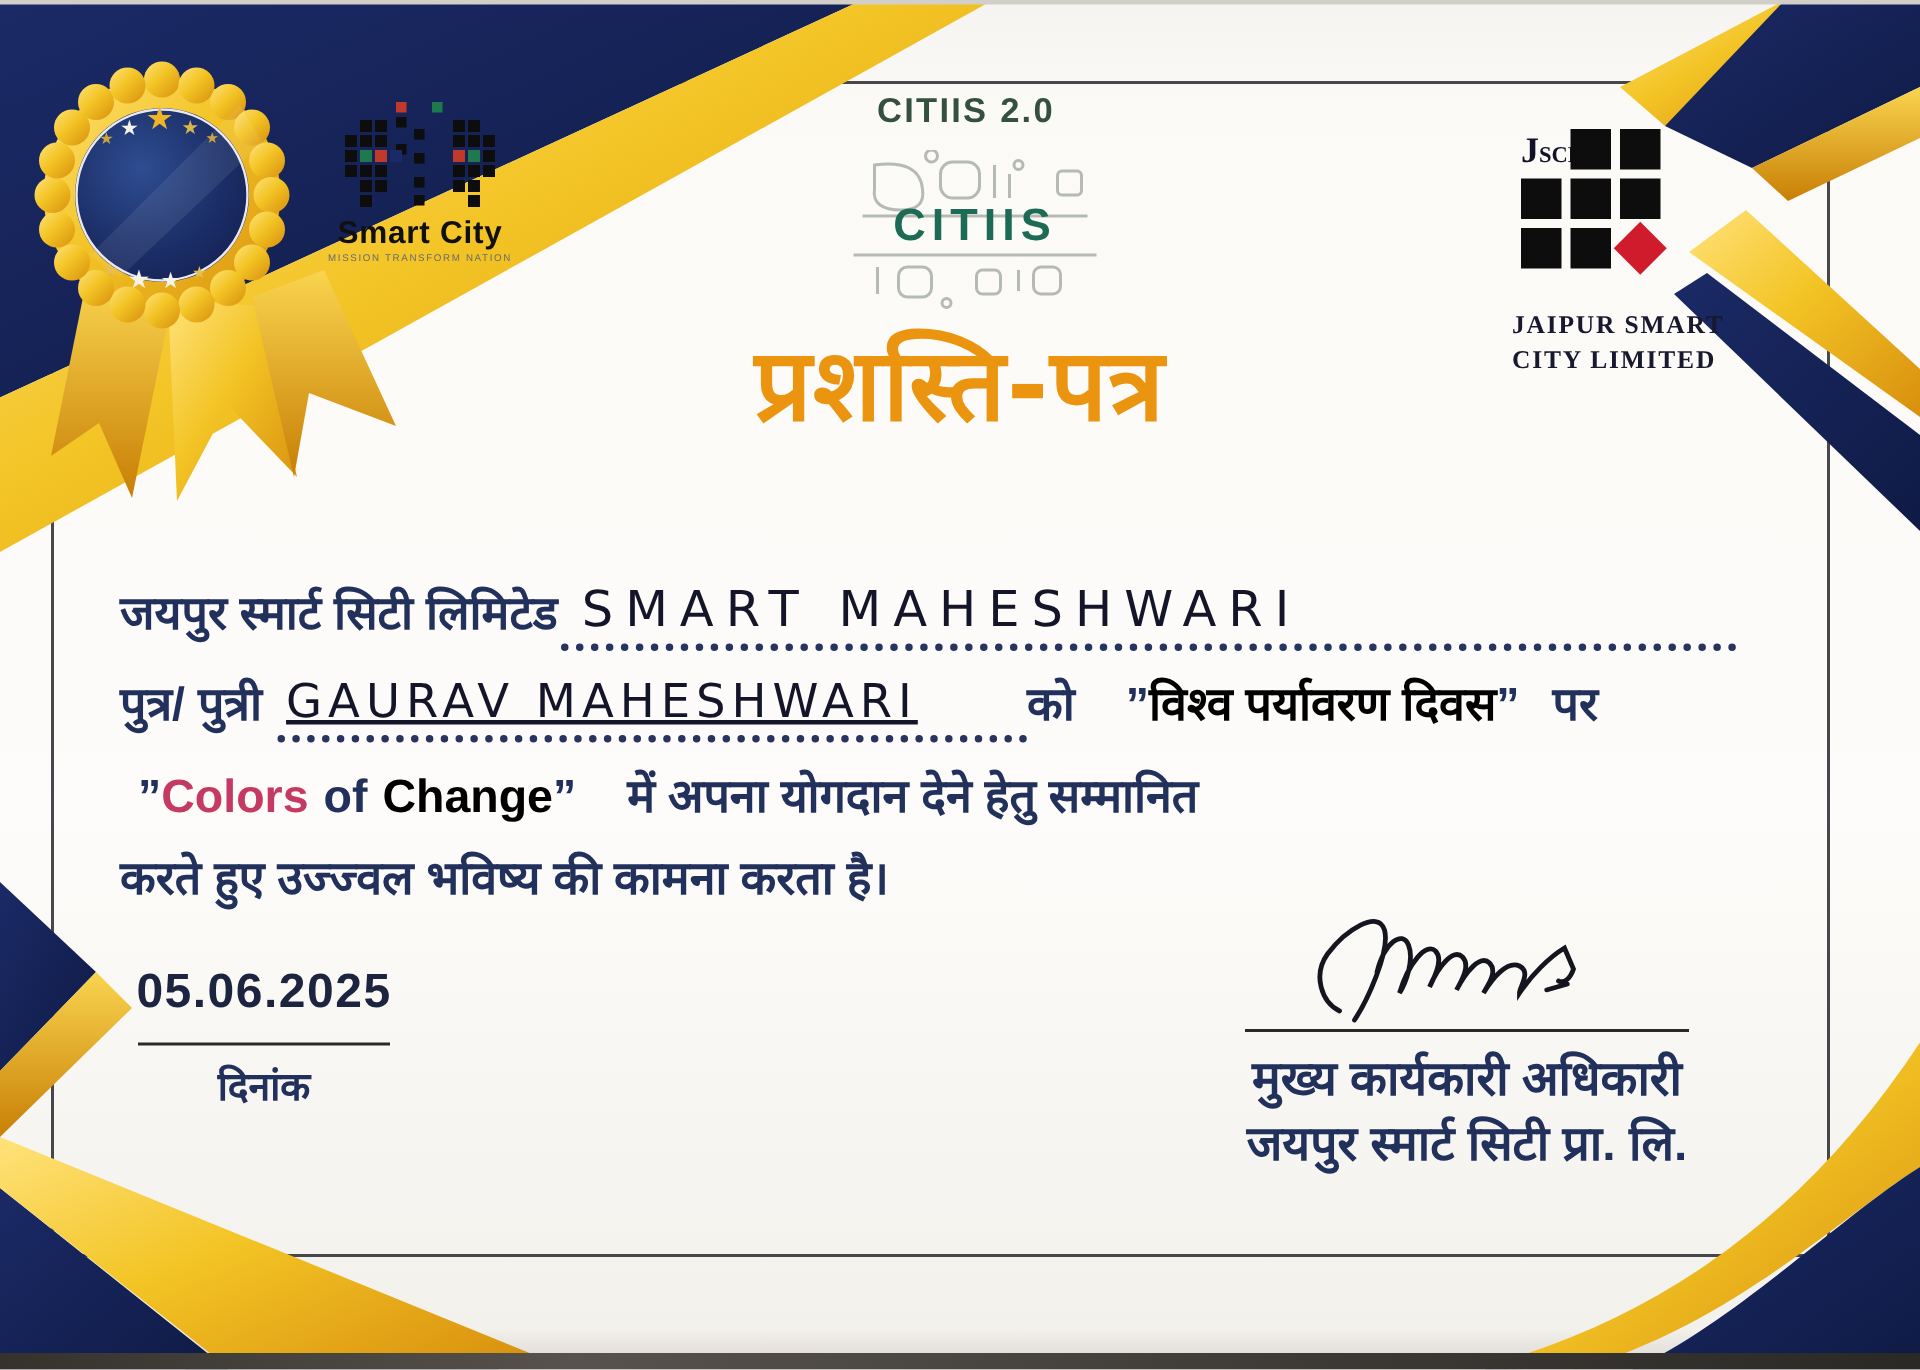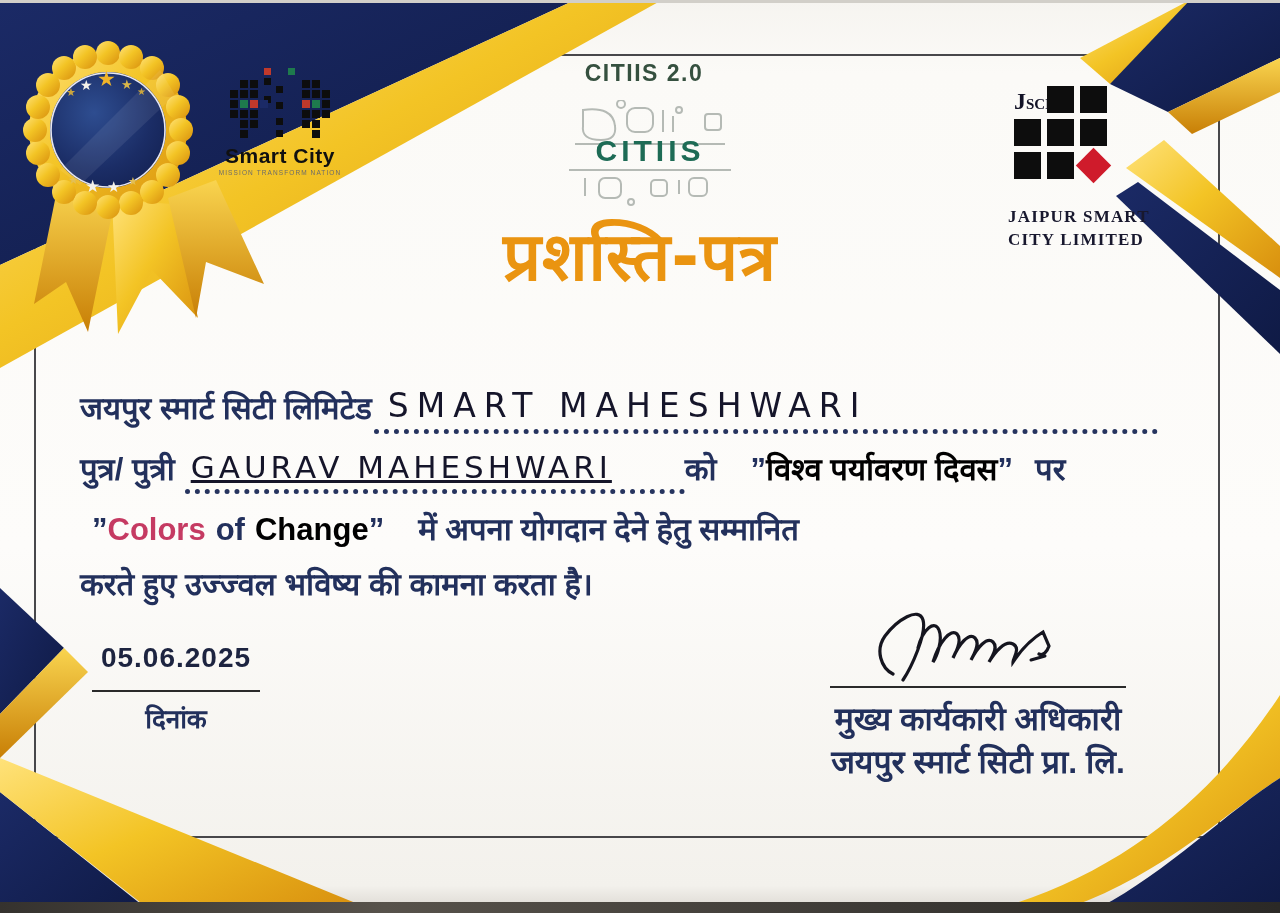--- a/index.html
+++ b/index.html
@@ -46,21 +46,21 @@
   .hand{font-family:"DejaVu Sans",sans-serif;font-weight:500;color:#15152a;
     font-size:33px;letter-spacing:8px;padding:0 4px 2px 14px;transform:translateY(-2px);}
   .hand2{font-size:31px;letter-spacing:4px;padding-left:6px;text-decoration:underline;}
   .green{color:#000000;}
   .crimson{color:#c53a62;}
   .navy{color:#22305c;}
   .gap-s{display:inline-block;width:22px;}
   .gap-m{display:inline-block;width:34px;}
   
   .dateblock{left:86px;top:642px;width:180px;text-align:center;}
-  .dateval{font-size:28px;font-weight:bold;color:#1d2440;letter-spacing:1px;}
+  .dateval{font-size:32px;font-weight:bold;color:#1d2440;letter-spacing:1px;}
   .dateline{border-top:2px solid #2a2a2a;margin:16px 6px 8px 6px;}
   .datelabel{font-size:26px;font-weight:bold;color:#22305c;}
   .signblock{left:826px;top:598px;width:304px;text-align:center;}
   .signline{border-top:2px solid #2a2a2a;margin:2px 4px 10px 4px;}
   .signtitle{font-size:32px;font-weight:bold;color:#22305c;line-height:1.35;}
   
   .bottomstrip{left:0;bottom:0;width:1280px;height:11px;z-index:6;
     background:linear-gradient(90deg,#35322e,#57524b 30%,#3c3935 70%,#2b2926);}
   .topedge{left:0;top:0;width:1280px;height:3px;background:#d2cfc9;z-index:6;}
 </style>

